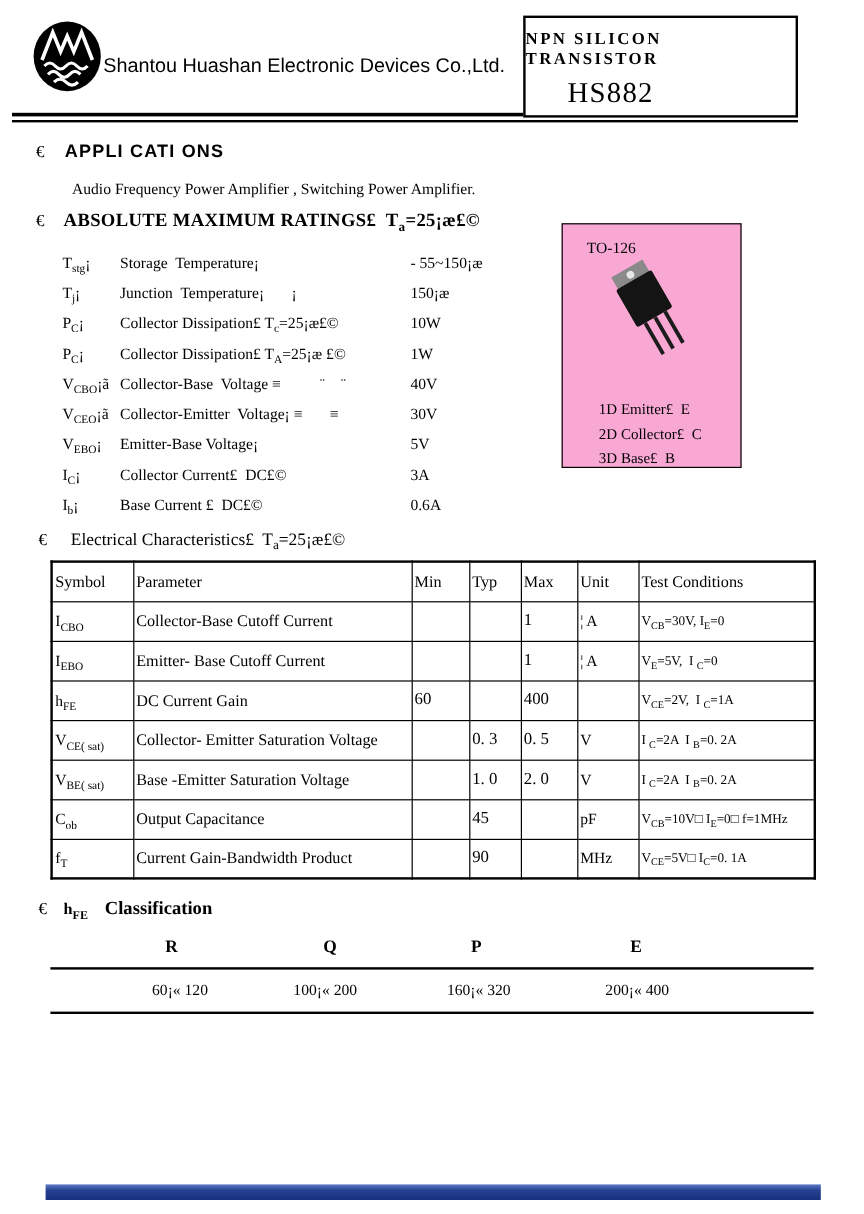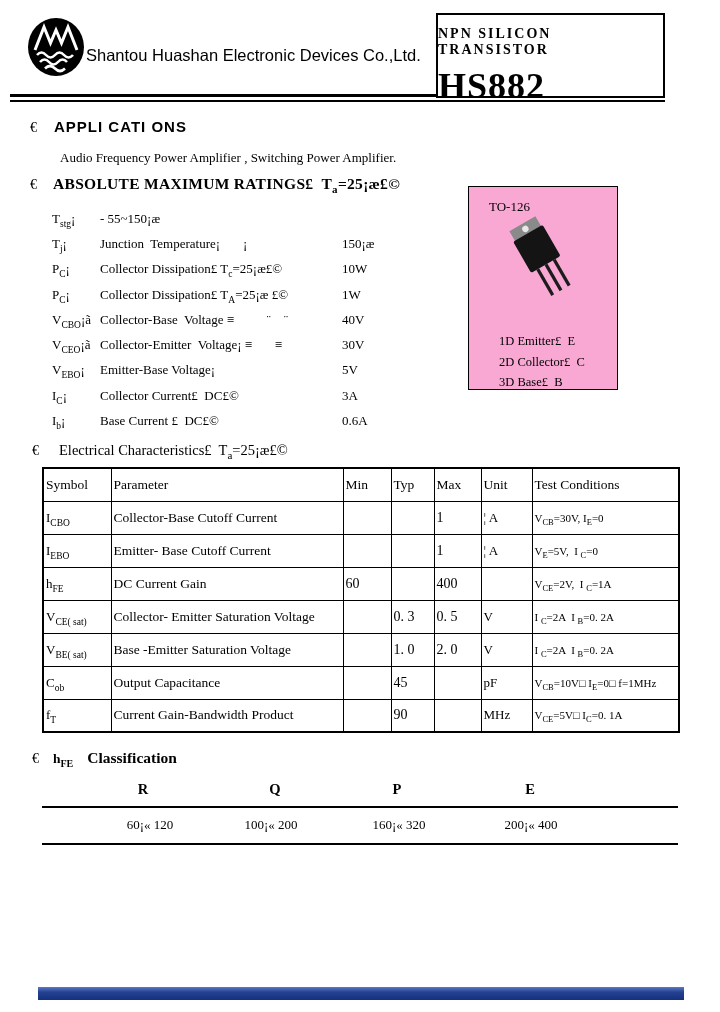--- a/index.html
+++ b/index.html
@@ -8,21 +8,21 @@
     position:relative; width:720px; height:1012px; background:#fff;
     font-family:"Liberation Serif", serif; color:#000; overflow:hidden; margin:0 auto;
   }
   sub { line-height:0; }
 
   
   .logo { position:absolute; left:26px; top:16px; }
   .company { position:absolute; left:86px; top:46px; font-family:"Liberation Sans", sans-serif; font-size:16.5px; }
   .titlebox { position:absolute; left:436px; top:13px; width:229px; height:85px; border:2px solid #000; background:#fff; z-index:2; }
   .ptype { margin-top:11px; font-weight:bold; font-size:14px; letter-spacing:2px; }
-  .pnum { margin-top:7px; font-weight:bold; font-size:36px; letter-spacing:1px; }
+  .pnum { margin-top:7px; font-weight:normal; font-size:24px; letter-spacing:1px;margin-left:35px; }
   .hr1 { position:absolute; left:10px; top:94px; width:655px; height:3px; background:#000; }
   .hr2 { position:absolute; left:10px; top:100px; width:655px; height:2px; background:#000; }
 
   
   .shead { position:absolute; display:flex; align-items:baseline; }
   .bullet { font-size:14px; }
   .apps-head { left:30px; top:118px; gap:17px; }
   .apps-title { font-family:"Liberation Sans", sans-serif; font-weight:bold; font-size:15px; letter-spacing:1px; white-space:pre; }
   .apps-body { position:absolute; left:60px; top:150px; font-size:13px; }
   .amr-head { left:30px; top:175px; gap:16px; }
@@ -103,20 +103,21 @@
   </div>
   <div class="apps-body">Audio Frequency Power Amplifier , Switching Power Amplifier.</div>
 
   <div class="shead amr-head">
     <span class="bullet">€</span>
     <span class="amr-title"><span>ABSOLUTE MAXIMUM RATINGS£  T</span><sub>a</sub><span>=25¡æ£©</span></span>
   </div>
   <div class="ratings">
       <div class="rrow">
         <span class="rsym">T<sub>stg</sub>¡</span>
+        <span class="rname">Storage  Temperature¡</span>
         <span class="rval">- 55~150¡æ</span>
       </div>
       <div class="rrow">
         <span class="rsym">T<sub>j</sub>¡</span>
         <span class="rname">Junction  Temperature¡       ¡</span>
         <span class="rval">150¡æ</span>
       </div>
       <div class="rrow">
         <span class="rsym">P<sub>C</sub>¡</span>
         <span class="rname">Collector Dissipation£ T<sub>c</sub>=25¡æ£©</span>

